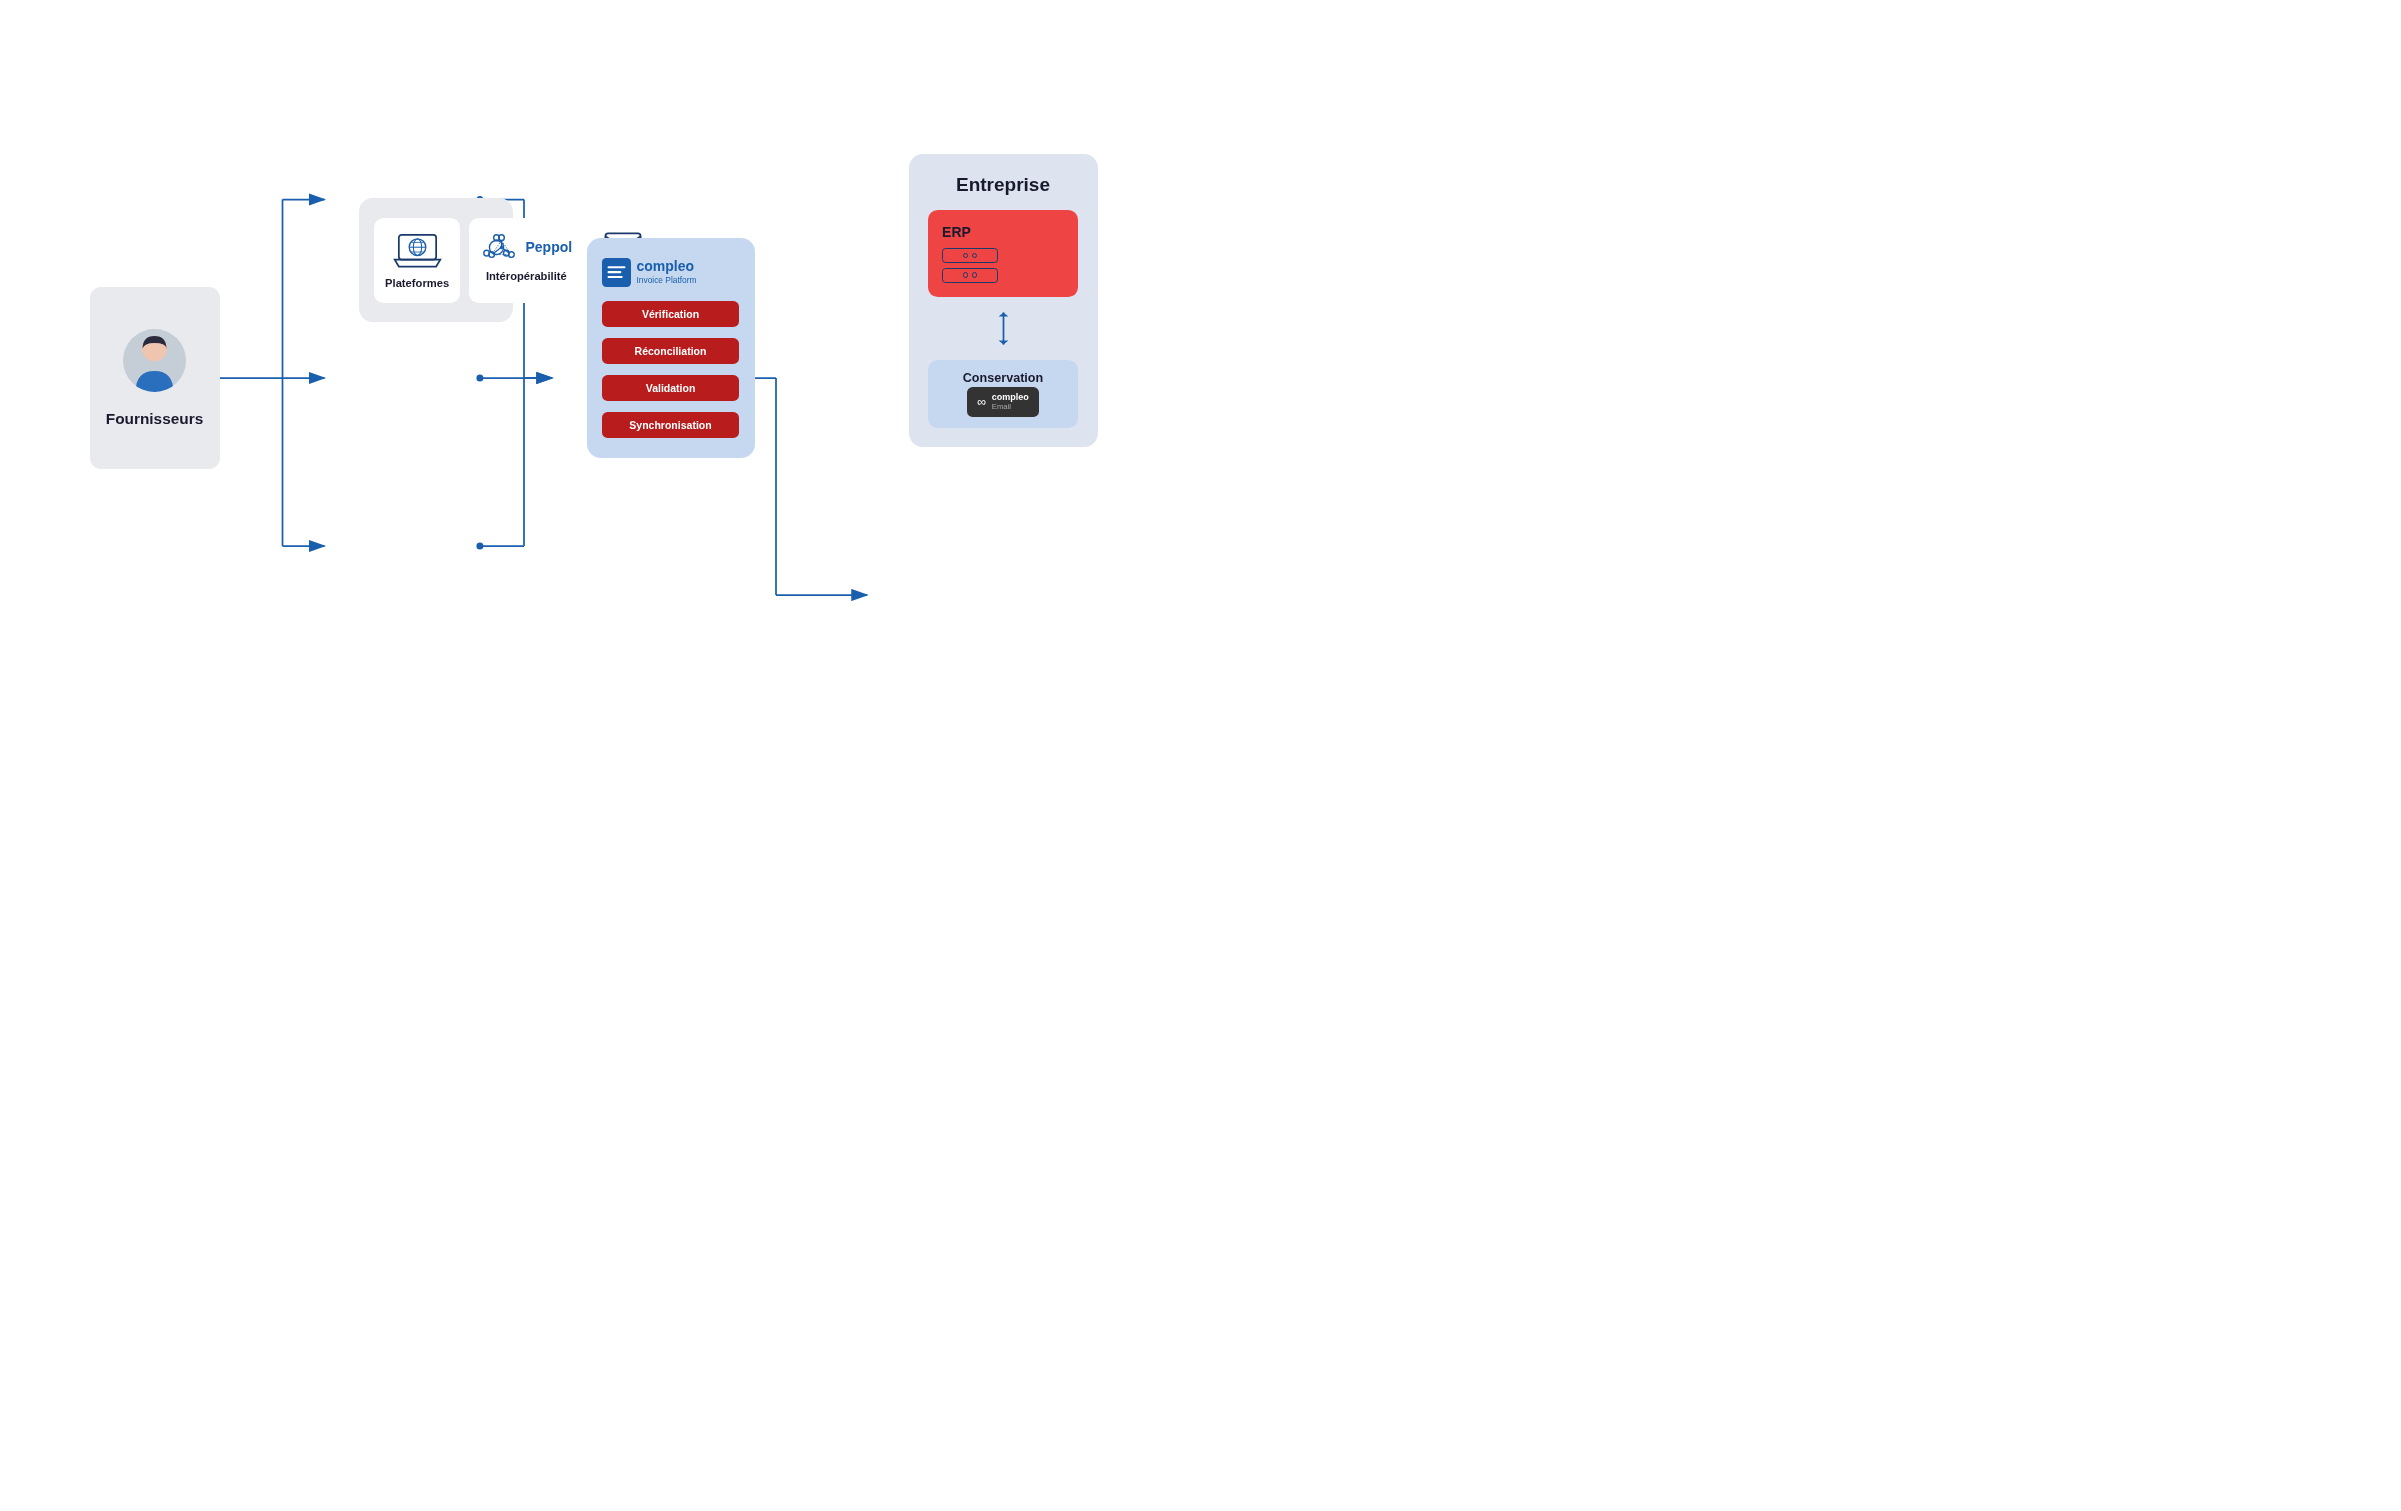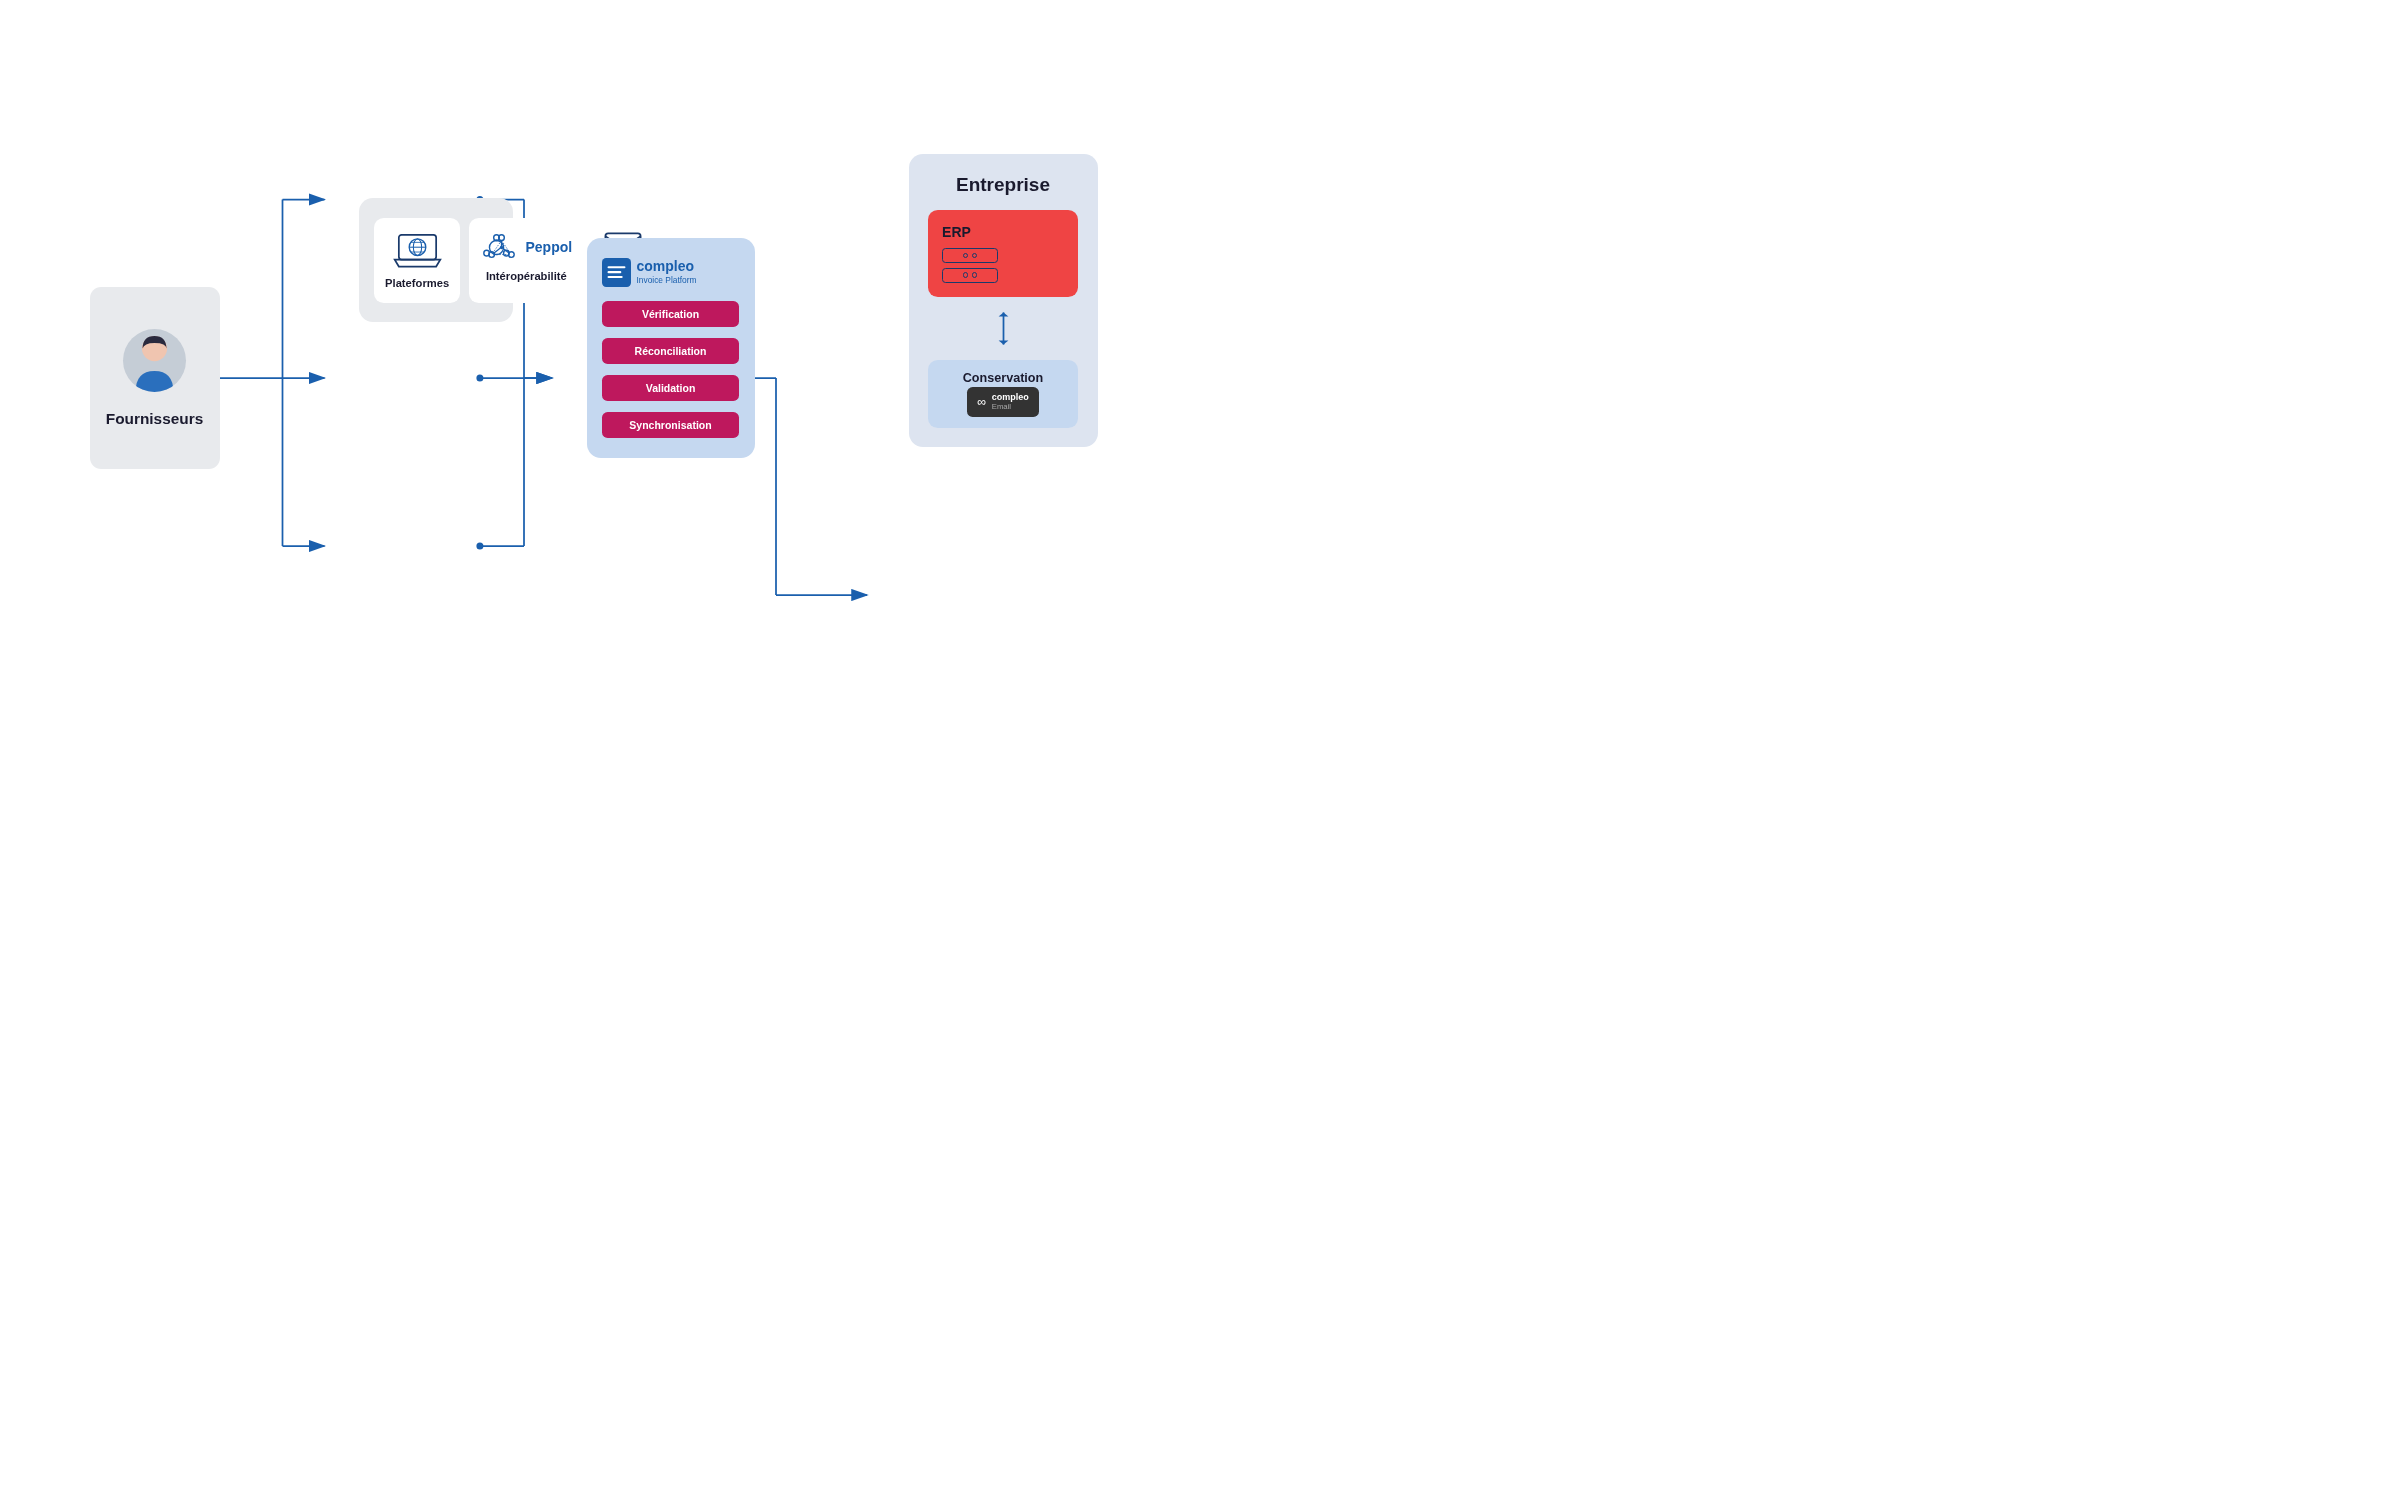--- a/index.html
+++ b/index.html
@@ -117,21 +117,21 @@
       font-weight: 800;
       color: #1a5fad;
       line-height: 1.1;
     }
     .compleo-subtitle {
       font-size: 8.4px;
       color: #1a5fad;
       font-weight: 500;
     }
     .process-btn {
-      background: #be185d;
+      background: #b91c1c;
       color: #ffffff;
       border-radius: 5.6px;
       padding: 7px 11.2px;
       font-size: 10.5px;
       font-weight: 600;
       width: 100%;
       text-align: center;
     }
 
     

